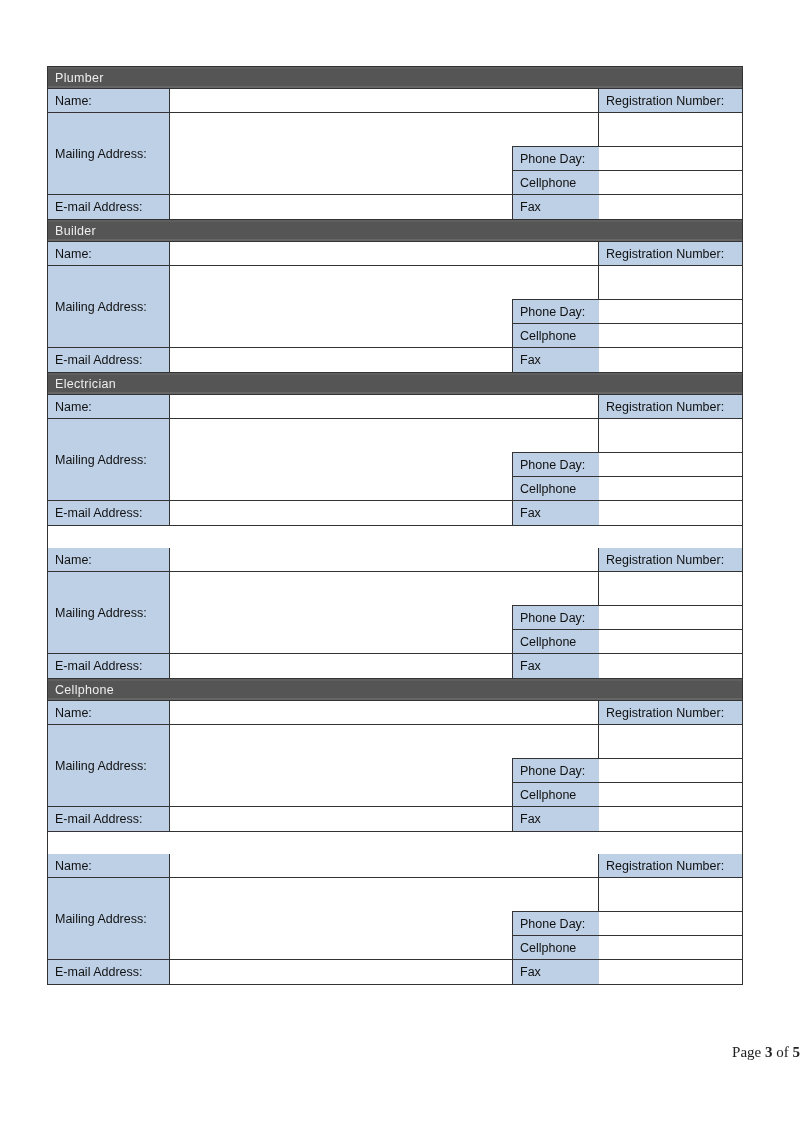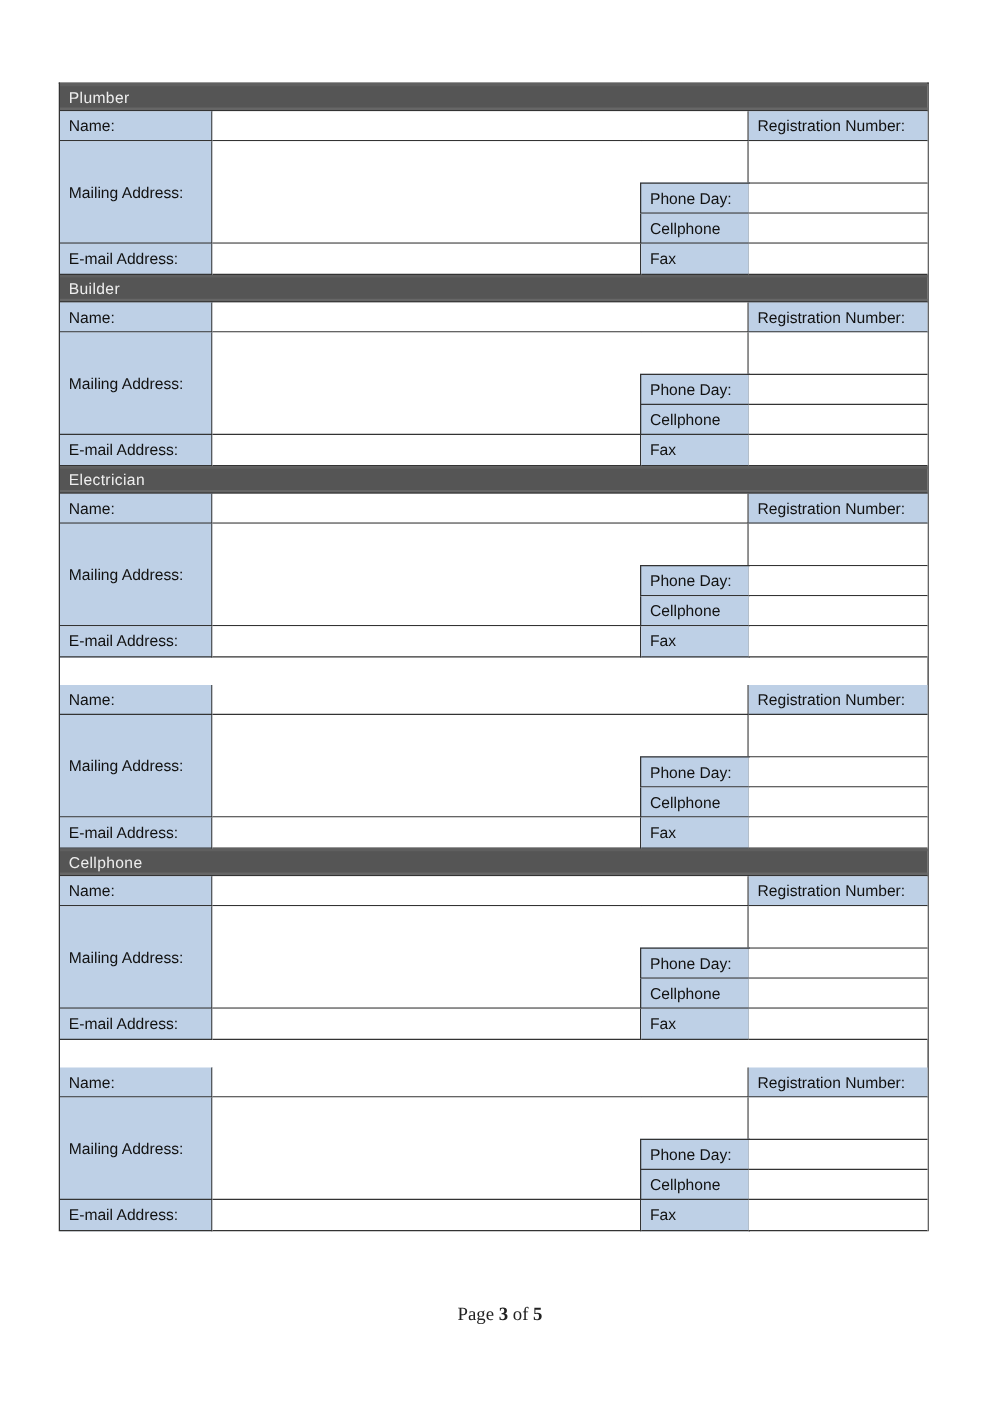--- a/index.html
+++ b/index.html
@@ -9,21 +9,21 @@
   .intro { height: 19px; background: #fff; font-size: 13px; line-height: 19px; padding-left: 7px; border-bottom: 1px solid #333; }
   .section { position: relative; height: 153px; }
   .sec-head { height: 22px; background: #555; color: #eee; font-size: 12.5px; line-height: 22px; padding-left: 7px; letter-spacing: 0.3px; border-bottom: 1px solid #333; box-sizing: border-box; box-shadow: inset 0 -2px 0 #666, inset 0 2px 0 #5f5f5f; }
   .cell { position: absolute; box-sizing: border-box; font-size: 12.5px; }
   .lbl { background: #bed0e6; padding-left: 7px; display: flex; align-items: center; }
   .fld { background: #fff; }
   .b-r { border-right: 1px solid #333; }
   .b-b { border-bottom: 1px solid #333; }
   .b-l { border-left: 1px solid #333; }
   .b-t { border-top: 1px solid #333; }
-  .footer { position: absolute; left: 0; width: 800px; top: 1044px; text-align: center; font-family: "Liberation Serif", serif; font-size: 15px; color: #222; }
+  .footer { position: absolute; left: 0; width: 800px; top: 1044px; text-align: right; font-family: "Liberation Serif", serif; font-size: 15px; color: #222; }
   .footer b { font-weight: bold; }
 </style>
 </head>
 <body>
 
 <div class="form">
   <div id="sections">
   <div class="section">
     <div class="sec-head">Plumber</div>
 

